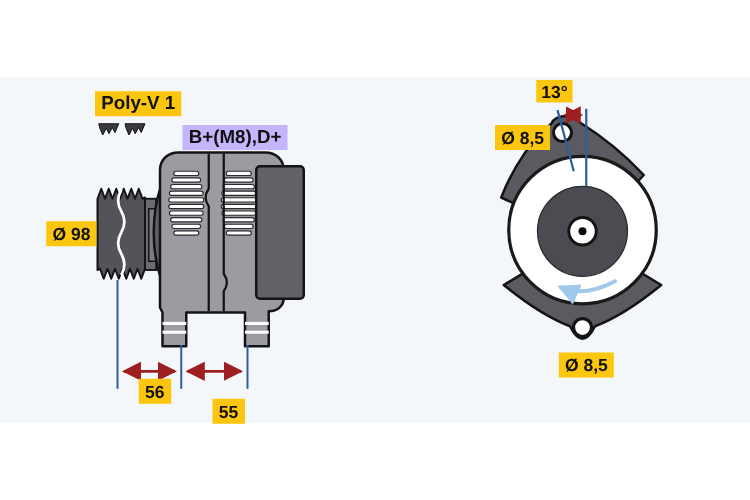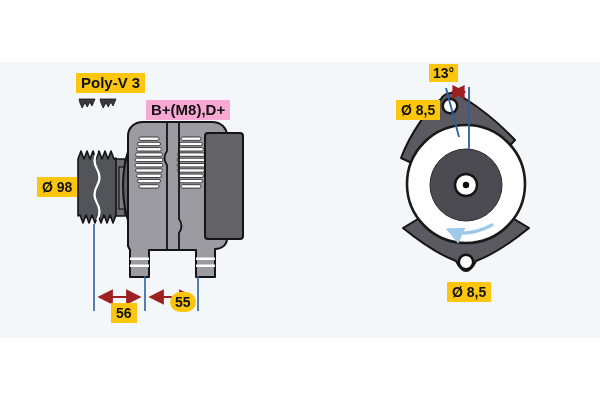--- a/index.html
+++ b/index.html
@@ -15,21 +15,21 @@
   svg{position:absolute;left:0;top:0;}
   .lbl{
     position:absolute;
     font:700 14px "Liberation Sans", sans-serif;
     color:#111;
     padding:2px 5px;
     white-space:nowrap;
     line-height:16px;
   }
   .yellow{background:#fbc60d;}
-  .blue{background:#f9a8d4;}
+  .blue{background:#c4b5fd;}
   .big{font-size:15px;}
 </style>
 </head>
 <body>
 
 <div id="canvas">
   <div id="band"></div>
 
   <svg width="600" height="400" viewBox="0 0 600 400">
     <defs>
@@ -126,28 +126,28 @@
       <circle cx="466" cy="185" r="3.2" fill="#0a0a0a"></circle>
 
       <path d="M 492,225 Q 467,238 449,230" fill="none" stroke="#9fc8ea" stroke-width="3.2" stroke-linecap="round" marker-end="url(#arrB)"></path>
 
       <line x1="469" y1="87" x2="469" y2="149" stroke="#2e5e9e" stroke-width="1.8"></line>
       <line x1="446" y1="88" x2="459" y2="137" stroke="#2e5e9e" stroke-width="1.8"></line>
       <line x1="452" y1="92" x2="465" y2="92" stroke="#9e1f1f" stroke-width="2" marker-start="url(#arrR)" marker-end="url(#arrR)"></line>
     </g>
   </svg>
 
-  <div class="lbl yellow big" style="left:76px;top:73px;">Poly-V 3</div>
+  <div class="lbl yellow big" style="left:76px;top:73px;">Poly-V 1</div>
 
   <div class="lbl blue big" style="left:146px;top:100px;">B+(M8),D+</div>
 
   <div class="lbl yellow" style="left:37px;top:177px;">Ø 98</div>
 
   <div class="lbl yellow" style="left:111px;top:303px;text-align:right;">56</div>
 
-  <div class="lbl yellow" style="left:170px;top:292px;border-radius:10px;">55</div>
+  <div class="lbl yellow" style="left:170px;top:319px;">55</div>
 
   <div class="lbl yellow" style="left:429px;top:64px;padding:1px 4px;">13°</div>
 
   <div class="lbl yellow" style="left:396px;top:100px;">Ø 8,5</div>
 
   <div class="lbl yellow" style="left:447px;top:282px;">Ø 8,5</div>
 </div>
 
 </body></html>

